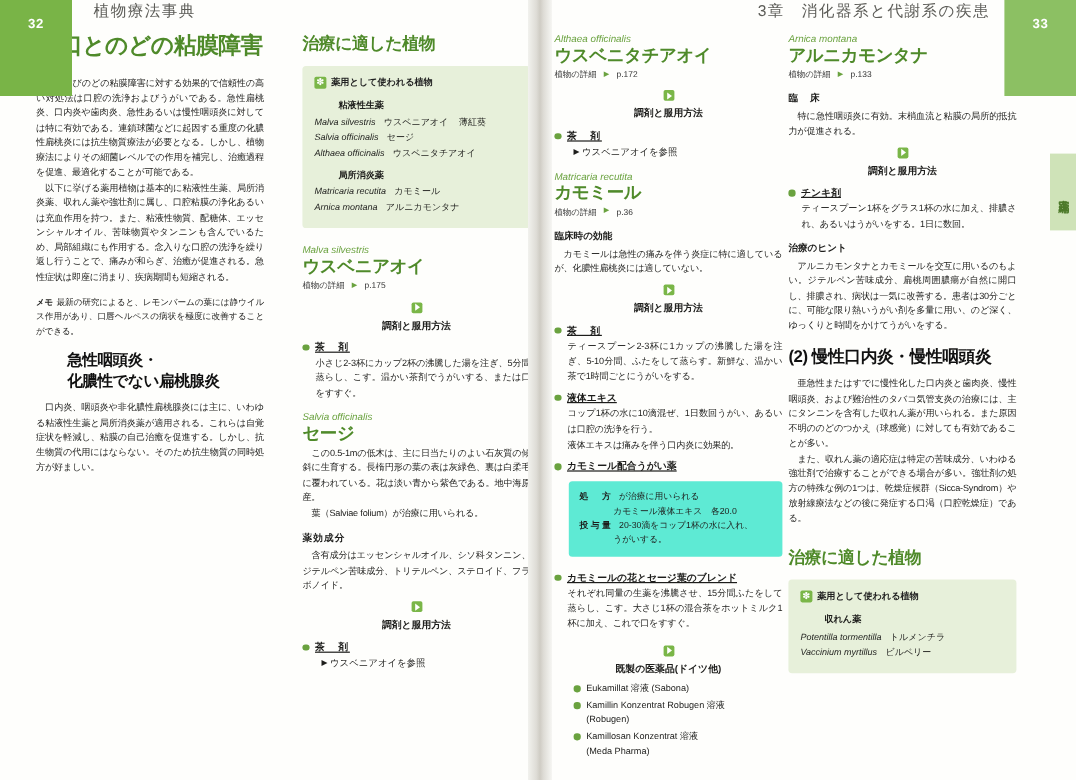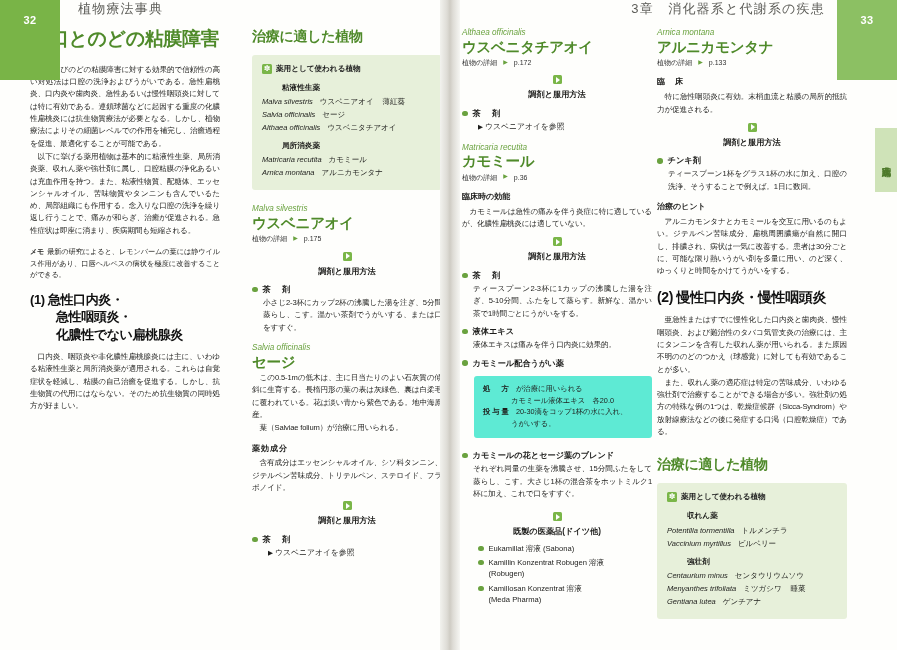--- a/index.html
+++ b/index.html
@@ -155,21 +155,21 @@
     margin-left: 1px;
   }
   .m-head-label { font-size: 8.2px; font-weight: bold; color: #1d1d1b; }
 
   .b-head {
     display: flex; align-items: center; gap: 5px; margin: 5px 0 1px;
   }
   .dot {
     width: 5.5px; height: 5.5px; border-radius: 50%; background: #6aa23f; flex: 0 0 auto;
   }
-  .b-head-label { font-size: 8.2px; font-weight: bold; color: #1d1d1b; letter-spacing: 1.5px; }
+  .b-head-label { font-size: 8.2px; font-weight: bold; color: #1d1d1b; letter-spacing: 1.5px; text-decoration: underline; }
   .b-head-label.tight { letter-spacing: 0; }
 
   .sub-body {
     margin-left: 11px; text-align: justify; letter-spacing: -0.15px; line-height: 1.62;
   }
   .xref {
     margin-left: 16px; font-size: 7.8px; color: #1d1d1b;
     display: flex; align-items: center; gap: 2px;
   }
   .xref .tri { font-size: 6.5px; }
@@ -210,22 +210,20 @@
   <div class="col" id="col1">
     <div class="h-main">1. 口とのどの粘膜障害</div>
     <p class="body">口およびのどの粘膜障害に対する効果的で信頼性の高い対処法は口腔の洗浄およびうがいである。急性扁桃炎、口内炎や歯肉炎、急性あるいは慢性咽頭炎に対しては特に有効である。連鎖球菌などに起因する重度の化膿性扁桃炎には抗生物質療法が必要となる。しかし、植物療法によりその細菌レベルでの作用を補完し、治癒過程を促進、最適化することが可能である。</p>
     <p class="body">以下に挙げる薬用植物は基本的に粘液性生薬、局所消炎薬、収れん薬や強壮剤に属し、口腔粘膜の浄化あるいは充血作用を持つ。また、粘液性物質、配糖体、エッセンシャルオイル、苦味物質やタンニンも含んでいるため、局部組織にも作用する。念入りな口腔の洗浄を繰り返し行うことで、痛みが和らぎ、治癒が促進される。急性症状は即座に消まり、疾病期間も短縮される。</p>
 
     <div class="memo">
       <span class="memo-label">メモ</span><span>最新の研究によると、レモンバームの葉には静ウイルス作用があり、口唇ヘルペスの病状を極度に改善することができる。</span>
     </div>
 
     <div class="h-num">
-      <span class="blk"><span>(1)</span>
-        <span>急性口内炎・</span></span>
       <span class="blk" style="padding-left:26px">急性咽頭炎・</span>
       <span class="blk" style="padding-left:26px">化膿性でない扁桃腺炎</span>
     </div>
 
     <p class="body">口内炎、咽頭炎や非化膿性扁桃腺炎には主に、いわゆる粘液性生薬と局所消炎薬が適用される。これらは自覚症状を軽減し、粘膜の自己治癒を促進する。しかし、抗生物質の代用にはならない。そのため抗生物質の同時処方が好ましい。</p>
   </div>
 
   <div class="col" id="col2">
     <div class="h-sec" style="margin-top:0">治療に適した植物</div>
 
@@ -349,20 +347,21 @@
       <div class="b-head">
         <span class="dot"></span>
         <span class="b-head-label">茶　剤</span>
       </div>
       <p class="body noind sub-body">ティースプーン2-3杯に1カップの沸騰した湯を注ぎ、5-10分間、ふたをして蒸らす。新鮮な、温かい茶で1時間ごとにうがいをする。</p>
 
       <div class="b-head">
         <span class="dot"></span>
         <span class="b-head-label tight">液体エキス</span>
       </div>
+      <p class="body noind sub-body">コップ1杯の水に10滴混ぜ、1日数回うがい、あるいは口腔の洗浄を行う。</p>
       <p class="body noind sub-body">液体エキスは痛みを伴う口内炎に効果的。</p>
 
       <div class="b-head">
         <span class="dot"></span>
         <span class="b-head-label tight">カモミール配合うがい薬</span>
       </div>
 
       <div class="rxbox">
         <div class="rx-line">
           <span class="rx-key">処　方</span>
@@ -425,21 +424,21 @@
       <div class="m-head">
         <span class="sq-arrow">
             <i></i>
           </span>
         <span class="m-head-label">調剤と服用方法</span>
       </div>
       <div class="b-head">
         <span class="dot"></span>
         <span class="b-head-label tight">チンキ剤</span>
       </div>
-      <p class="body noind sub-body">ティースプーン1杯をグラス1杯の水に加え、口腔の洗浄、そうすることで例えば。1日に数回。</p>
+      <p class="body noind sub-body">ティースプーン1杯をグラス1杯の水に加え、排膿され、あるいはうがいをする。1日に数回。</p>
 
       <div class="plain-head tight">治療のヒント</div>
       <p class="body">アルニカモンタナとカモミールを交互に用いるのもよい。ジテルペン苦味成分、扁桃周囲膿瘍が自然に開口し、排膿され、病状は一気に改善する。患者は30分ごとに、可能な限り熱いうがい剤を多量に用い、のど深く、ゆっくりと時間をかけてうがいをする。</p>
     </div>
 
     <div class="h-num" style="font-size:14px">
       <span>(2)</span>
       <span>慢性口内炎・慢性咽頭炎</span>
     </div>
 
@@ -455,27 +454,15 @@
       </div>
       <div>
         <div class="grp-title">収れん薬</div>
         <div class="plant-row">
           <span class="latin">Potentilla tormentilla</span><span class="jp">トルメンチラ</span>
         </div>
         <div class="plant-row">
           <span class="latin">Vaccinium myrtillus</span><span class="jp">ビルベリー</span>
         </div>
       </div>
-      <div>
-        <div class="grp-title">強壮剤</div>
-        <div class="plant-row">
-          <span class="latin">Centaurium minus</span><span class="jp">センタウリウムソウ</span>
-        </div>
-        <div class="plant-row">
-          <span class="latin">Menyanthes trifoliata</span><span class="jp">ミツガシワ</span><span class="jp2">睡菜</span>
-        </div>
-        <div class="plant-row">
-          <span class="latin">Gentiana lutea</span><span class="jp">ゲンチアナ</span>
-        </div>
-      </div>
     </div>
   </div>
 </div>
 
 </body></html>

